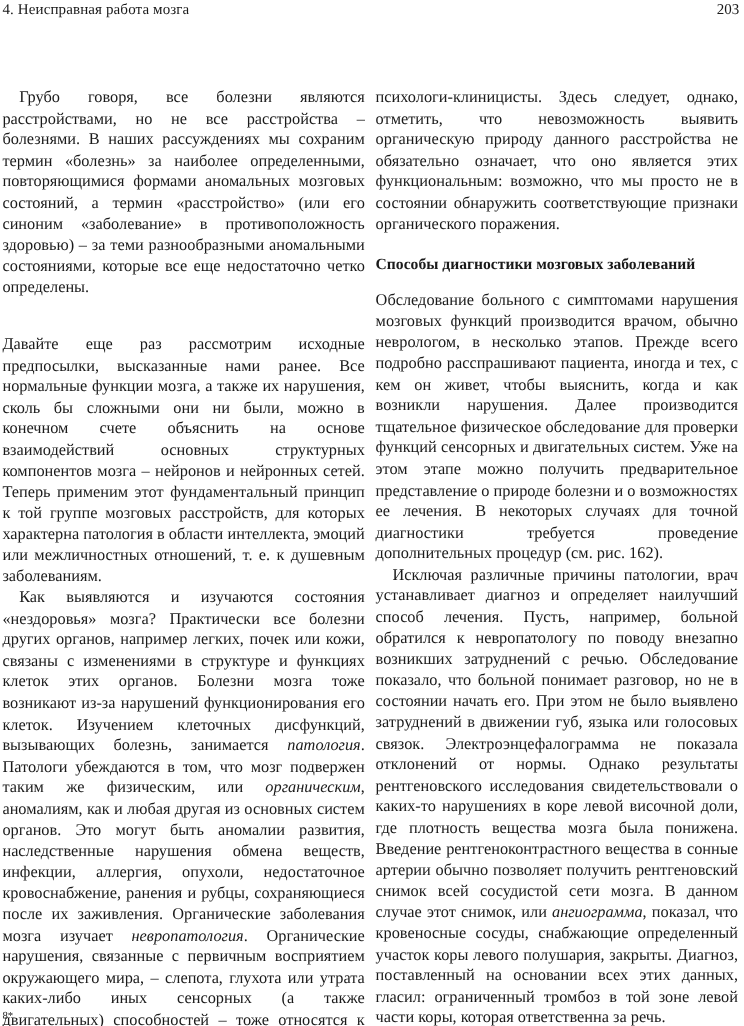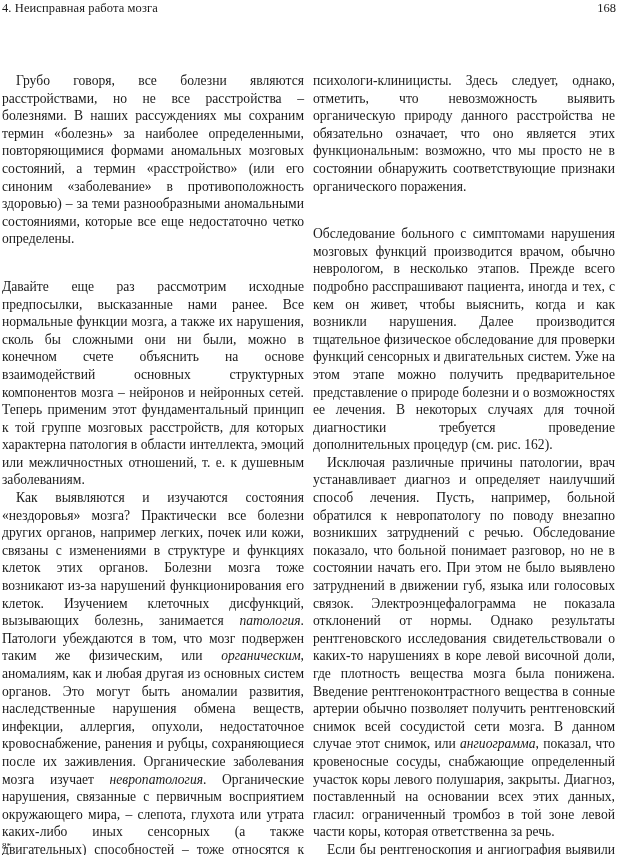--- a/index.html
+++ b/index.html
@@ -31,33 +31,34 @@
     .sp-sm { height: 13px; }
     .signature {
       position: absolute; left: 2px; top: 841px; font-size: 9px;
     }
     i { }
   </style>
 </head>
 <body>
 
 <div class="running-head">4. Неисправная работа мозга</div>
-<div class="page-number">168</div>
+<div class="page-number">203</div>
 
 <div class="col left">
   <p>Грубо говоря, все болезни являются расстройствами, но не все расстройства – болезнями. В наших рассуждениях мы сохраним термин «болезнь» за наиболее определенными, повторяющимися формами аномальных мозговых состояний, а термин «расстройство» (или его синоним «заболевание» в противоположность здоровью) – за теми разнообразными аномальными состояниями, которые все еще недостаточно четко определены.</p>
   <div class="sp"></div>
   <div class="sp-sm"></div>
   <p class="noindent">Давайте еще раз рассмотрим исходные предпосылки, высказанные нами ранее. Все нормальные функции мозга, а также их нарушения, сколь бы сложными они ни были, можно в конечном счете объяснить на основе взаимодействий основных структурных компонентов мозга – нейронов и нейронных сетей. Теперь применим этот фундаментальный принцип к той группе мозговых расстройств, для которых характерна патология в области интеллекта, эмоций или межличностных отношений, т. е. к душевным заболеваниям.</p>
   <p><span>Как выявляются и изучаются состояния «нездоровья» мозга? Практически все болезни других органов, например легких, почек или кожи, связаны с изменениями в структуре и функциях клеток этих органов. Болезни мозга тоже возникают из-за нарушений функционирования его клеток. Изучением клеточных дисфункций, вызывающих болезнь, занимается </span><i>патология</i><span>. Патологи убеждаются в том, что мозг подвержен таким же физическим, или </span><i>органическим</i><span>, аномалиям, как и любая другая из основных систем органов. Это могут быть аномалии развития, наследственные нарушения обмена веществ, инфекции, аллергия, опухоли, недостаточное кровоснабжение, ранения и рубцы, сохраняющиеся после их заживления. Органические заболевания мозга изучает </span><i>невропатология</i><span>. Органические нарушения, связанные с первичным восприятием окружающего мира, – слепота, глухота или утрата каких-либо иных сенсорных (а также двигательных) способностей – тоже относятся к области невропатологии.</span></p>
 
 </div>
 
 <div class="col right">
   <p class="noindent">психологи-клиницисты. Здесь следует, однако, отметить, что невозможность выявить органическую природу данного расстройства не обязательно означает, что оно является этих функциональным: возможно, что мы просто не в состоянии обнаружить соответствующие признаки органического поражения.</p>
   <div class="sp"></div>
+  <h3>Способы диагностики мозговых заболеваний</h3>
   <div class="sp-sm"></div>
   <p class="noindent">Обследование больного с симптомами нарушения мозговых функций производится врачом, обычно неврологом, в несколько этапов. Прежде всего подробно расспрашивают пациента, иногда и тех, с кем он живет, чтобы выяснить, когда и как возникли нарушения. Далее производится тщательное физическое обследование для проверки функций сенсорных и двигательных систем. Уже на этом этапе можно получить предварительное представление о природе болезни и о возможностях ее лечения. В некоторых случаях для точной диагностики требуется проведение дополнительных процедур (см. рис. 162).</p>
   <p><span>Исключая различные причины патологии, врач устанавливает диагноз и определяет наилучший способ лечения. Пусть, например, больной обратился к невропатологу по поводу внезапно возникших затруднений с речью. Обследование показало, что больной понимает разговор, но не в состоянии начать его. При этом не было выявлено затруднений в движении губ, языка или голосовых связок. Электроэнцефалограмма не показала отклонений от нормы. Однако результаты рентгеновского исследования свидетельствовали о каких-то нарушениях в коре левой височной доли, где плотность вещества мозга была понижена. Введение рентгеноконтрастного вещества в сонные артерии обычно позволяет получить рентгеновский снимок всей сосудистой сети мозга. В данном случае этот снимок, или </span><i>ангиограмма</i><span>, показал, что кровеносные сосуды, снабжающие определенный участок коры левого полушария, закрыты. Диагноз, поставленный на основании всех этих данных, гласил: ограниченный тромбоз в той зоне левой части коры, которая ответственна за речь.</span></p>
   <p>Если бы рентгеноскопия и ангиография выявили уплотнение ткани и усиленное кровообращение, диагноз был бы иным: возможная опухоль либо кровеносных сосудов, либо окружающей ткани. Способ лечения мог бы тогда состоять в хирургическом удалении опухоли, а не в применении консервативных методов, подходящих при лечении последствий тромбоза. При обнаружении у больного многочисленных опухолевых метастазов с поражением центральной нервной системы хирургическая операция была бы невозможна. Для больных с дегенеративными изменениями, как, например, при болезни Альцгеймера, когда в коре головного мозга повсюду появляются группы отмирающих нейронов, эффек-</p>
 </div>
 
 <div class="signature">8*</div>
 
 </body></html>

